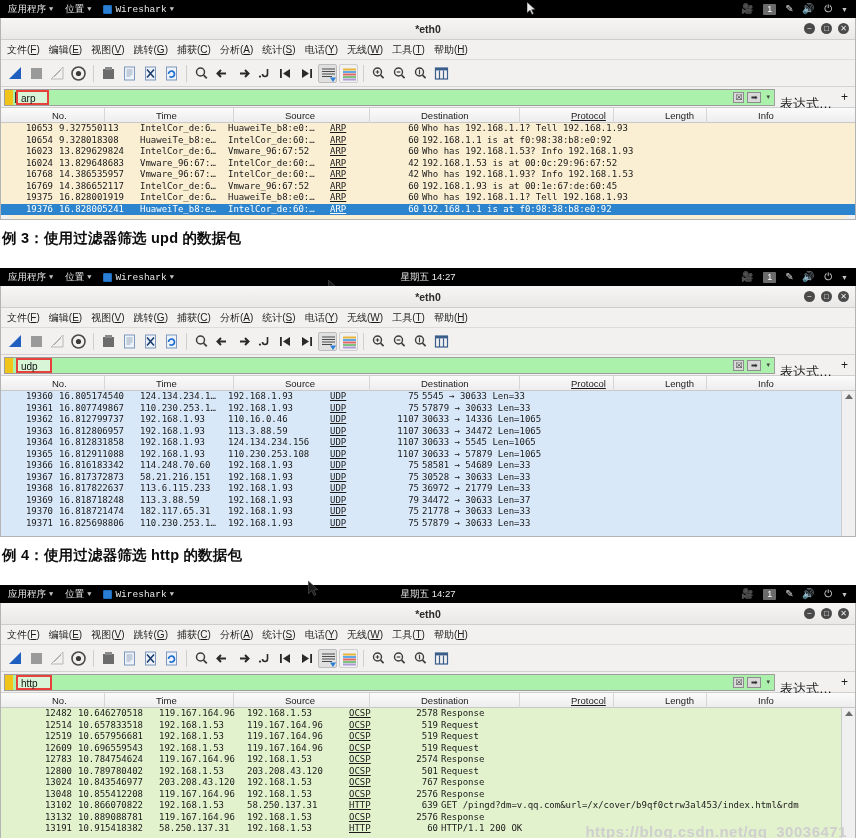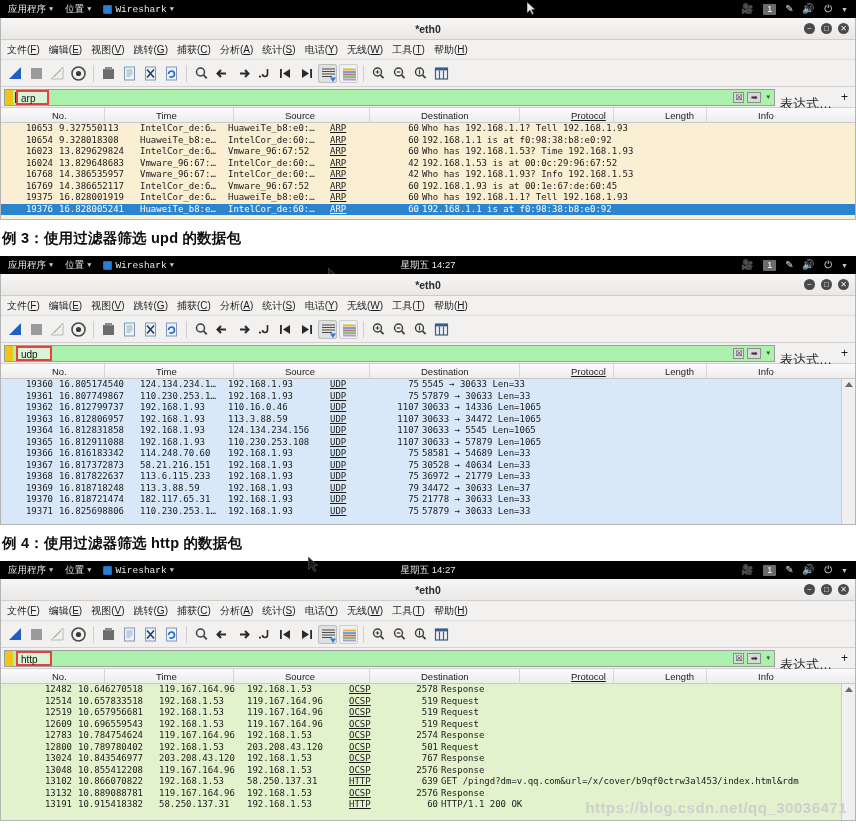--- a/index.html
+++ b/index.html
@@ -110,21 +110,21 @@
   .row-http   { background:#e2f2cd; color:#1a1a1a;margin-left:19px; }
   .row-sel    { background:#2b84cd; color:#ffffff; }
   .scrollpad { position:absolute; right:0; top:0; bottom:0; width:14px;
                background:#f0f0f0; border-left:1px solid #cccccc; }
   .scroll-up { width:0;height:0;border-left:4px solid transparent;border-right:4px solid transparent;
                border-bottom:5px solid #6b6b6b; margin:3px auto 0; }
 
   
   .caption {
     font-size:14.5px; font-weight:bold; color:#0d0d0d;
-    padding:9px 2px 8px 2px; letter-spacing:.2px;
+    padding:9px 2px 20px 2px; letter-spacing:.2px;
   }
   .watermark {
     position:absolute; font-size:15px; color:#cfcfcf; font-weight:bold;
     letter-spacing:.5px; pointer-events:none; white-space:nowrap;
   }
 </style>
 </head>
 <body>
 
 <div class="page">
@@ -313,21 +313,21 @@
       <div class="pk-head">
         <span class="hc c-no" style="text-align:left;padding-left:3px;">No.</span>
         <span class="hc c-time">Time</span>
         <span class="hc c-src">Source</span>
         <span class="hc c-dst">Destination</span>
         <span class="hc c-proto">Protocol</span>
         <span class="hc c-len" style="text-align:left;padding-left:3px;">Length</span>
         <span class="hc c-info" style="flex:1;border-right:none;">Info</span>
       </div>
 
-      <div class="pk-body" id="list-arp" style="height:96px; background:#faeed3;">
+      <div class="pk-body" id="list-arp" style="height:96px; background:#faeed3;border-radius:16px;">
           <div class="pk-row row-arp">
             <span class="c c-no">10653</span>
             <span class="c c-time">9.327550113</span>
             <span class="c c-src">IntelCor_de:6…</span>
             <span class="c c-dst">HuaweiTe_b8:e0:…</span>
             <span class="c c-proto">ARP</span>
             <span class="c c-len">60</span>
             <span class="c c-info">Who has 192.168.1.1? Tell 192.168.1.93</span>
           </div>
           <div class="pk-row row-arp">
@@ -339,21 +339,21 @@
             <span class="c c-len">60</span>
             <span class="c c-info">192.168.1.1 is at f0:98:38:b8:e0:92</span>
           </div>
           <div class="pk-row row-arp">
             <span class="c c-no">16023</span>
             <span class="c c-time">13.829629824</span>
             <span class="c c-src">IntelCor_de:6…</span>
             <span class="c c-dst">Vmware_96:67:52</span>
             <span class="c c-proto">ARP</span>
             <span class="c c-len">60</span>
-            <span class="c c-info">Who has 192.168.1.53? Time 192.168.1.93</span>
+            <span class="c c-info">Who has 192.168.1.53? Info 192.168.1.93</span>
           </div>
           <div class="pk-row row-arp">
             <span class="c c-no">16024</span>
             <span class="c c-time">13.829648683</span>
             <span class="c c-src">Vmware_96:67:…</span>
             <span class="c c-dst">IntelCor_de:60:…</span>
             <span class="c c-proto">ARP</span>
             <span class="c c-len">42</span>
             <span class="c c-info">192.168.1.53 is at 00:0c:29:96:67:52</span>
           </div>
@@ -654,21 +654,21 @@
               <span class="c c-len">75</span>
               <span class="c c-info">58581 → 54689 Len=33</span>
             </div>
             <div class="pk-row row-udp">
               <span class="c c-no">19367</span>
               <span class="c c-time">16.817372873</span>
               <span class="c c-src">58.21.216.151</span>
               <span class="c c-dst">192.168.1.93</span>
               <span class="c c-proto">UDP</span>
               <span class="c c-len">75</span>
-              <span class="c c-info">30528 → 40634 Len=33</span>
+              <span class="c c-info">30528 → 30633 Len=33</span>
             </div>
             <div class="pk-row row-udp">
               <span class="c c-no">19368</span>
               <span class="c c-time">16.817822637</span>
               <span class="c c-src">113.6.115.233</span>
               <span class="c c-dst">192.168.1.93</span>
               <span class="c c-proto">UDP</span>
               <span class="c c-len">75</span>
               <span class="c c-info">36972 → 21779 Len=33</span>
             </div>

